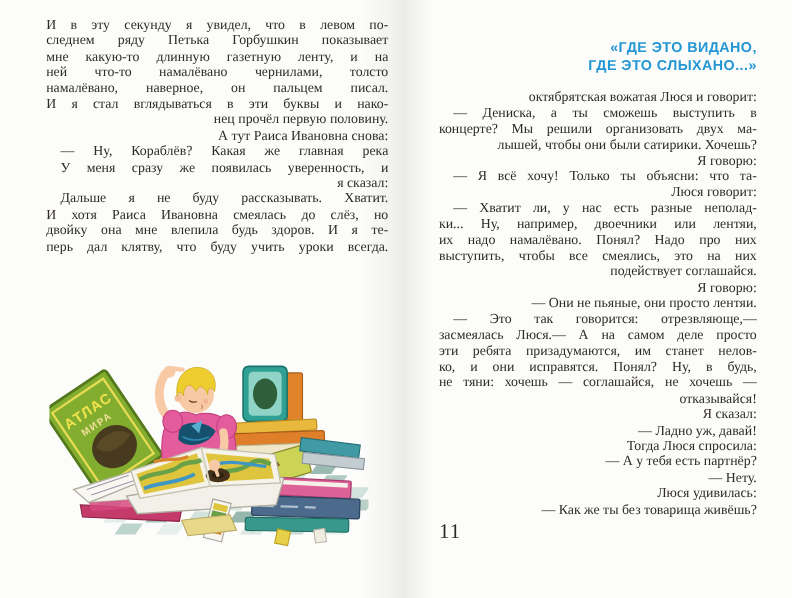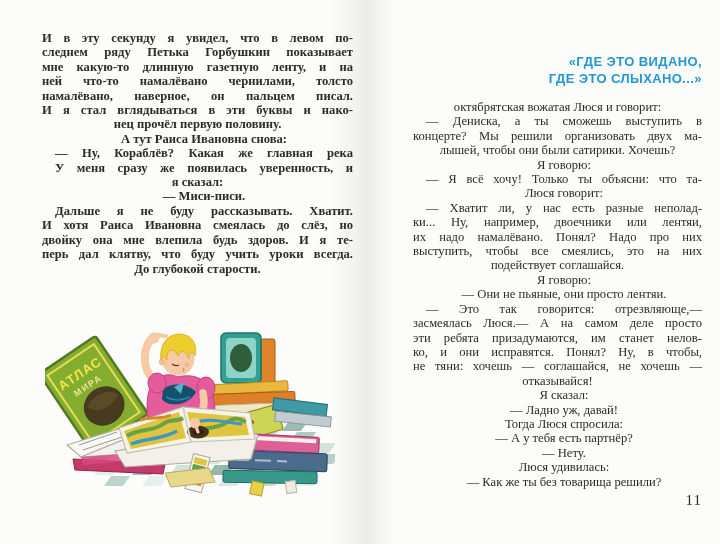--- a/index.html
+++ b/index.html
@@ -8,40 +8,40 @@
     background:#fcfcfa;
     font-family:"Liberation Serif", serif;
     color:#2e2a28;
   }
   .gutter{
     position:absolute;left:330px;top:0;width:64px;height:544px;
     background:linear-gradient(90deg, rgba(70,70,62,0) 0%, rgba(70,70,62,0.06) 42%, rgba(70,70,62,0.09) 58%, rgba(70,70,62,0) 100%);
     pointer-events:none;
   }
   .page{position:absolute;}
-  .page-left{left:42px;top:31px;width:311px;font-weight:bold;}
-  .page-right{left:399px;top:50px;width:289px;margin-left:14px;}
+  .page-left{left:42px;top:15px;width:311px;}
+  .page-right{left:399px;top:31px;width:289px;}
   .tb{font-size:12.6px;line-height:14.4px;}
-  .ln{min-height:14.4px;text-align:center;}
+  .ln{min-height:14.4px;text-align:right;}
   .ln.j{text-align:justify;text-align-last:justify;text-justify:inter-word;}
   .ln.ind{text-indent:13px;}
   .chapter-title{
     font-family:"Liberation Sans", sans-serif;
     font-weight:bold;font-size:13px;line-height:16.5px;
     letter-spacing:0.4px;text-align:right;
     color:#2397d3;
     margin-top:4px;margin-bottom:13px;
   }
   .dropcap{
     color:#e2472a;
     font-size:27px;line-height:0;font-weight:bold;
     margin-right:1px;
   }
   .pagenum{
-    text-align:right;font-size:15px;margin-top:3px;letter-spacing:1px;
+    text-align:left;font-size:19px;margin-top:3px;letter-spacing:1px;
   }
   .illus{position:absolute;left:45px;top:331px;}
 </style>
 </head>
 <body>
 
 <div class="gutter"></div>
 
 <div class="page page-left">
   <div class="tb">
@@ -49,26 +49,24 @@
     <div class="ln j">следнем ряду Петька Горбушкин показывает</div>
     <div class="ln j">мне какую-то длинную газетную ленту, и на</div>
     <div class="ln j">ней что-то намалёвано чернилами, толсто</div>
     <div class="ln j">намалёвано, наверное, он пальцем писал.</div>
     <div class="ln j">И я стал вглядываться в эти буквы и нако-</div>
     <div class="ln">нец прочёл первую половину.</div>
     <div class="ln ind">А тут Раиса Ивановна снова:</div>
     <div class="ln ind j">— Ну, Кораблёв? Какая же главная река</div>
     <div class="ln ind j">У меня сразу же появилась уверенность, и</div>
     <div class="ln">я сказал:</div>
-    <div class="ln ind">— Миси-писи.</div>
     <div class="ln ind j">Дальше я не буду рассказывать. Хватит.</div>
     <div class="ln j">И хотя Раиса Ивановна смеялась до слёз, но</div>
     <div class="ln j">двойку она мне влепила будь здоров. И я те-</div>
     <div class="ln j">перь дал клятву, что буду учить уроки всегда.</div>
-    <div class="ln">До глубокой старости.</div>
   </div>
 </div>
 
 <svg class="illus" width="290" height="168" viewBox="0 0 290 168">
 
   <g opacity="0.92">
     <g transform="translate(40,90) skewX(-35)">
       <rect x="52" y="0" width="19" height="10" fill="#d8e6e1"></rect>
         <rect x="90" y="0" width="19" height="10" fill="#a9c6bd"></rect>
       <rect x="128" y="0" width="19" height="10" fill="#e9f0ed"></rect>
@@ -235,25 +233,25 @@
     <div class="ln ind j">— Хватит ли, у нас есть разные неполад-</div>
     <div class="ln j">ки... Ну, например, двоечники или лентяи,</div>
     <div class="ln j">их надо намалёвано. Понял? Надо про них</div>
     <div class="ln j">выступить, чтобы все смеялись, это на них</div>
     <div class="ln">подействует соглашайся.</div>
     <div class="ln ind">Я говорю:</div>
     <div class="ln ind">— Они не пьяные, они просто лентяи.</div>
     <div class="ln ind j">— Это так говорится: отрезвляюще,—</div>
     <div class="ln j">засмеялась Люся.— А на самом деле просто</div>
     <div class="ln j">эти ребята призадумаются, им станет нелов-</div>
-    <div class="ln j">ко, и они исправятся. Понял? Ну, в чтобы,</div>
+    <div class="ln j">ко, и они исправятся. Понял? Ну, в будь,</div>
     <div class="ln j">не тяни: хочешь — соглашайся, не хочешь —</div>
     <div class="ln">отказывайся!</div>
     <div class="ln ind">Я сказал:</div>
     <div class="ln ind">— Ладно уж, давай!</div>
     <div class="ln ind">Тогда Люся спросила:</div>
     <div class="ln ind">— А у тебя есть партнёр?</div>
     <div class="ln ind">— Нету.</div>
     <div class="ln ind">Люся удивилась:</div>
-    <div class="ln ind">— Как же ты без товарища решили?</div>
+    <div class="ln ind">— Как же ты без товарища живёшь?</div>
   </div>
   <div class="pagenum">11</div>
 </div>
 
 </body></html>

